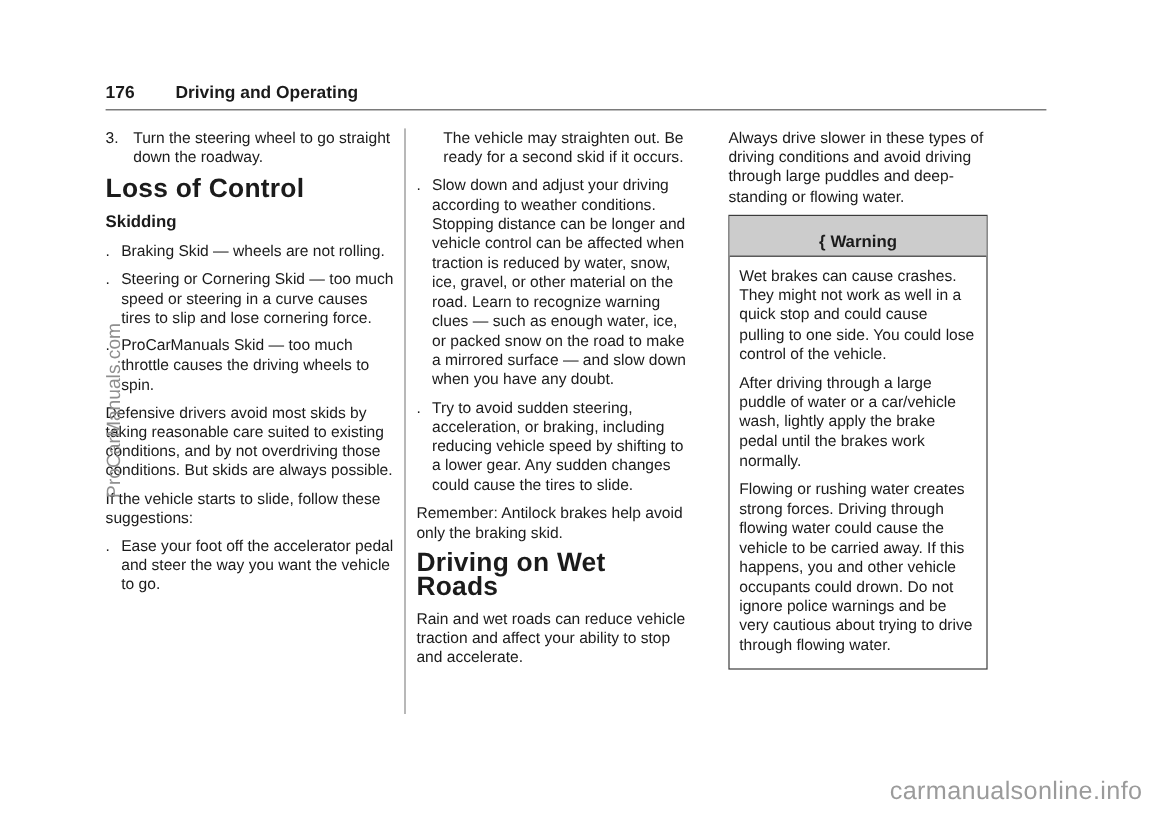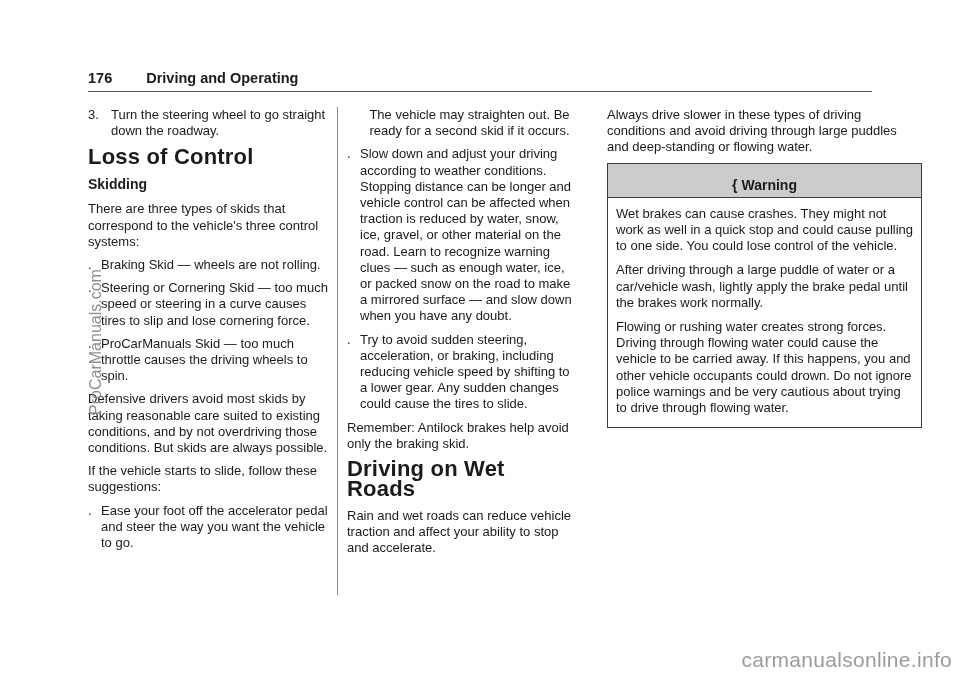--- a/index.html
+++ b/index.html
@@ -23,21 +23,21 @@
     width:784px; height:1px; background:#5a5a5a;
   }
 
   .columns {
     position:absolute; top:107px; left:88px;
     display:flex; align-items:flex-start;
   }
   .col { font-size:13px; line-height:16.2px; }
   .col1 { width:244px; }
   .col2 { width:232px; }
-  .col3 { width:315px; }
+  .col3 { width:216px; }
   .vdivider {
     width:1px; height:488px; background:#8a8a8a;
     margin-left:5px; margin-right:9px; flex-shrink:0;
   }
   .colgap { width:28px; flex-shrink:0; }
 
   p { margin-bottom:7px; }
   h1 { font-size:22px; line-height:20px; margin:5px 0 9px; letter-spacing:0.2px; }
   h2 { font-size:14px; line-height:16px; margin:2px 0 9px; }
 
@@ -96,21 +96,20 @@
 
   <div class="columns">
 
     <section class="col col1">
       <div class="li-num">
         <span class="num">3.</span>
         <span class="li-text">Turn the steering wheel to go straight down the roadway.</span>
       </div>
       <h1>Loss of Control</h1>
       <h2>Skidding</h2>
-      <p>There are three types of skids that correspond to the vehicle's three control systems:</p>
       <div class="li">
         <span class="b">.</span>
         <span class="li-text">Braking Skid — wheels are not rolling.</span>
       </div>
       <div class="li">
         <span class="b">.</span>
         <span class="li-text">Steering or Cornering Skid — too much speed or steering in a curve causes tires to slip and lose cornering force.</span>
       </div>
       <div class="li">
         <span class="b">.</span>

